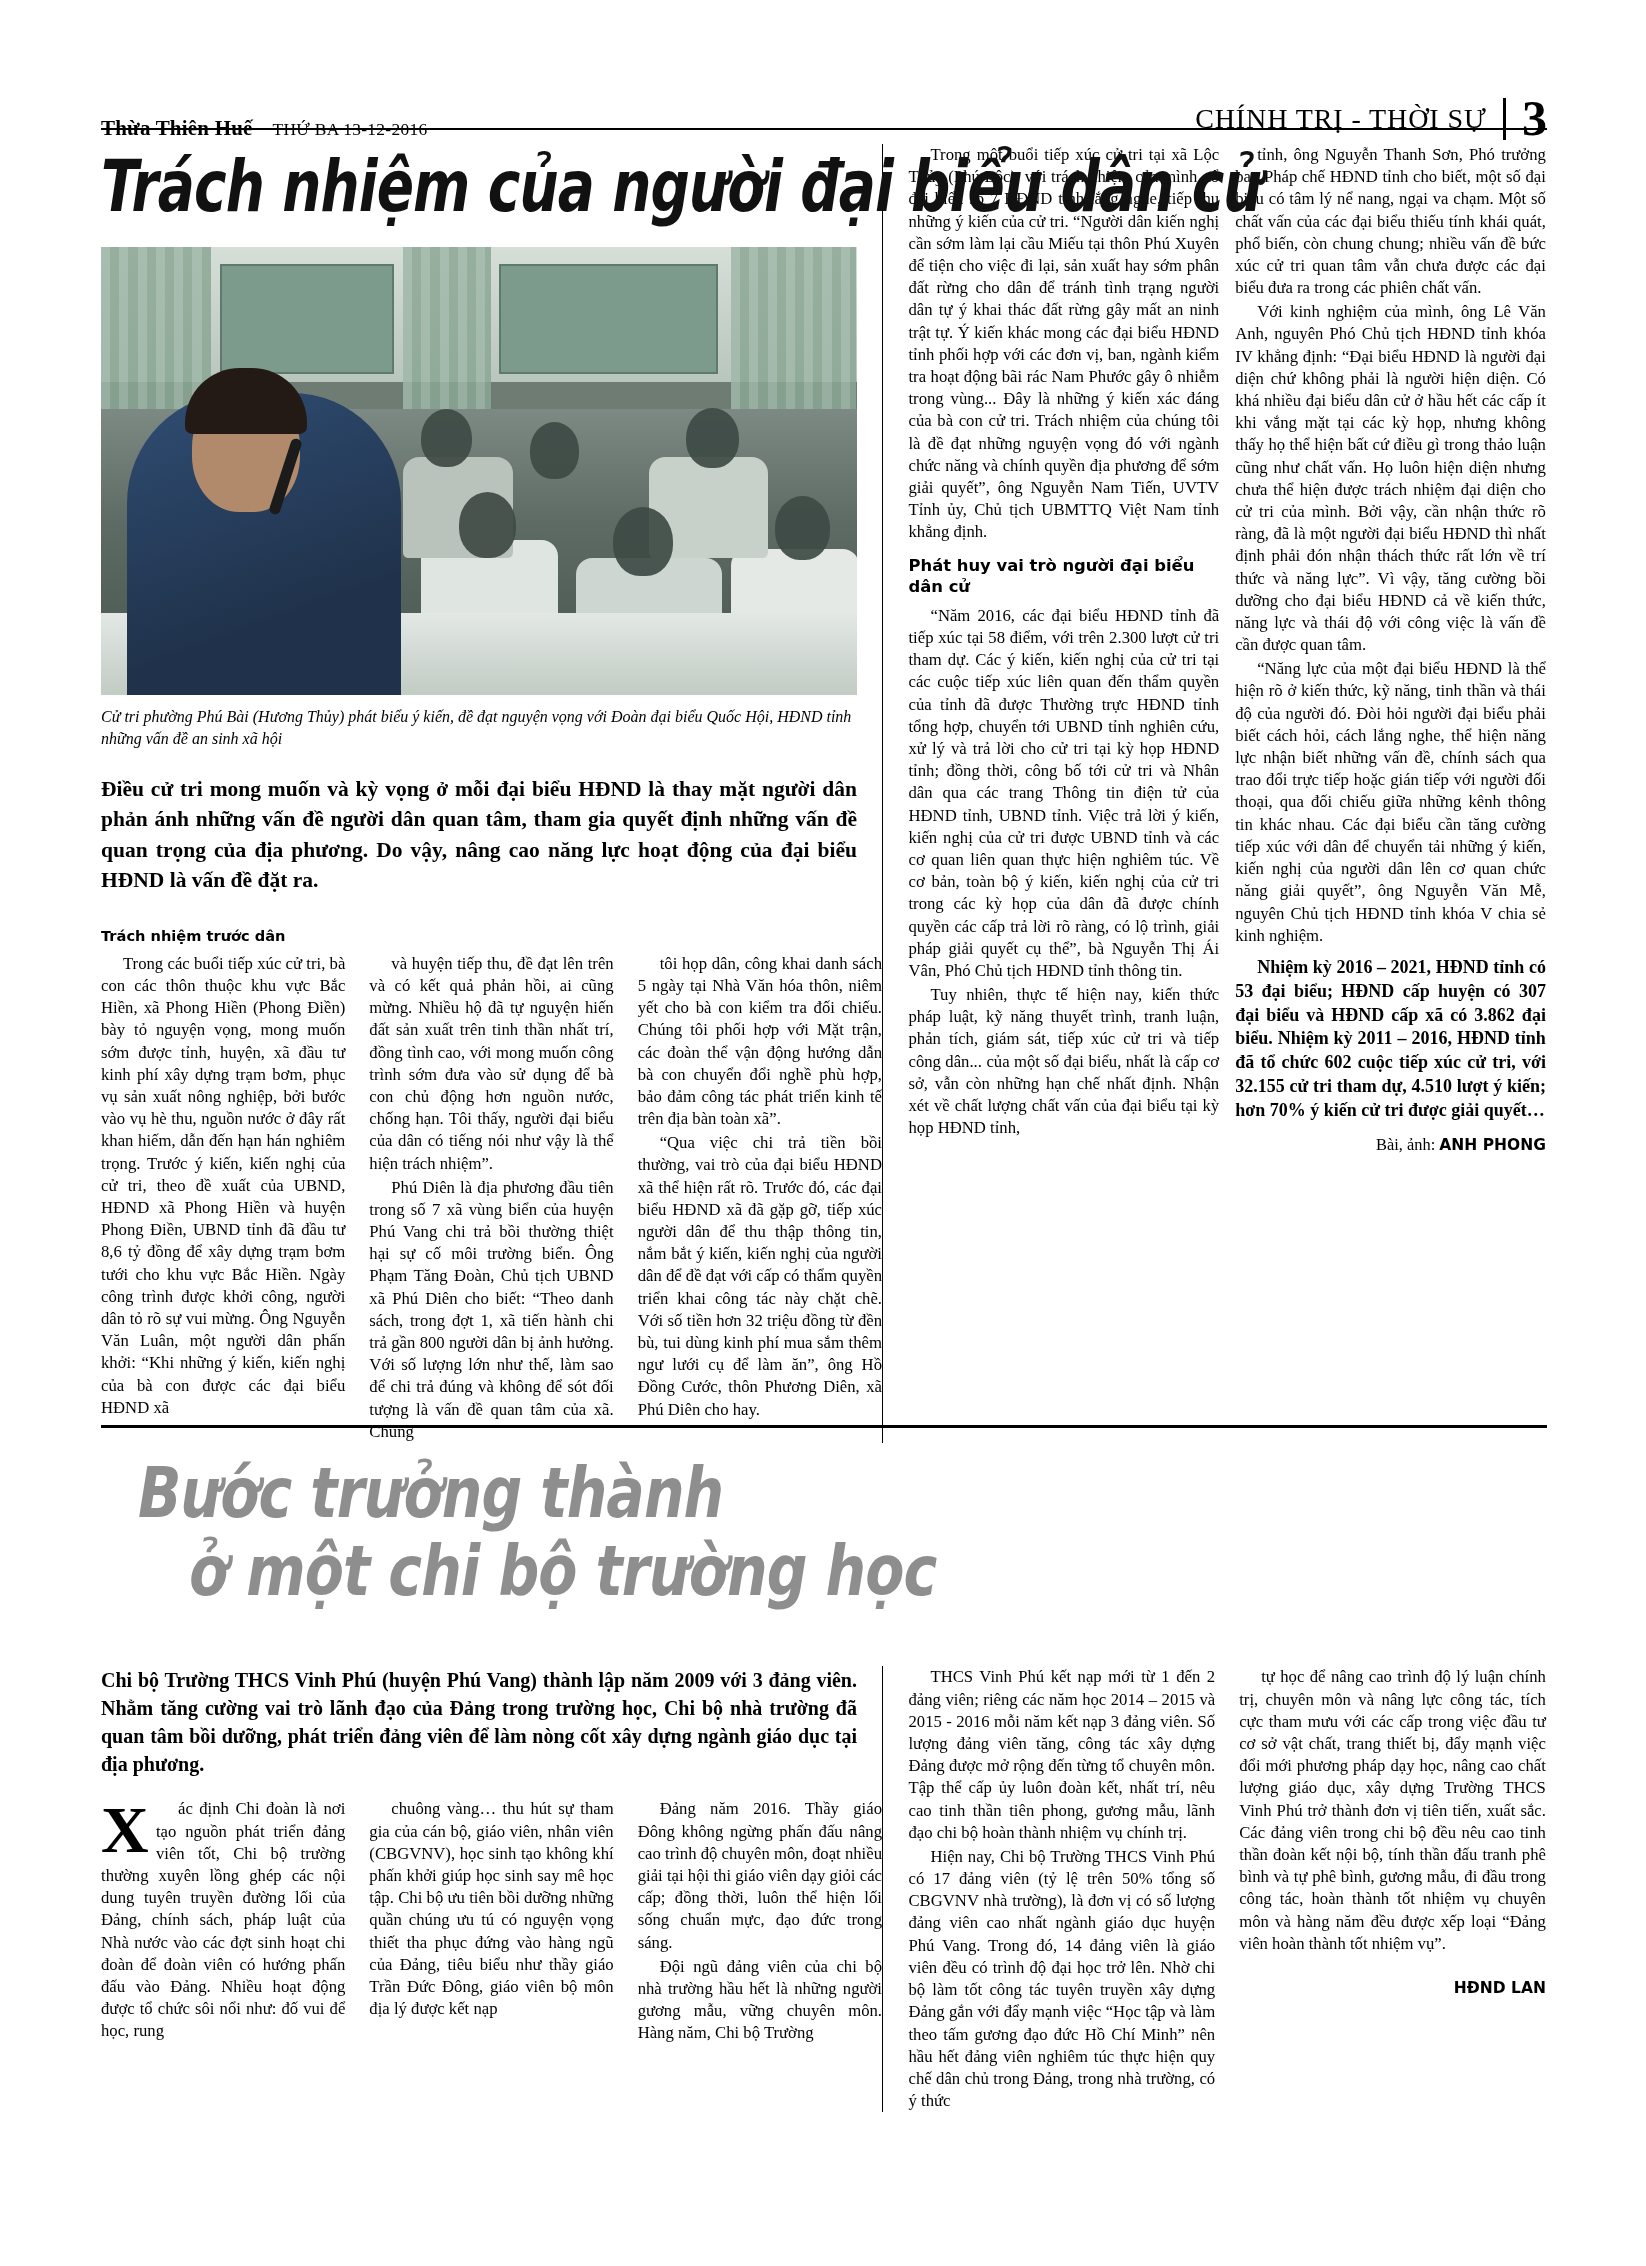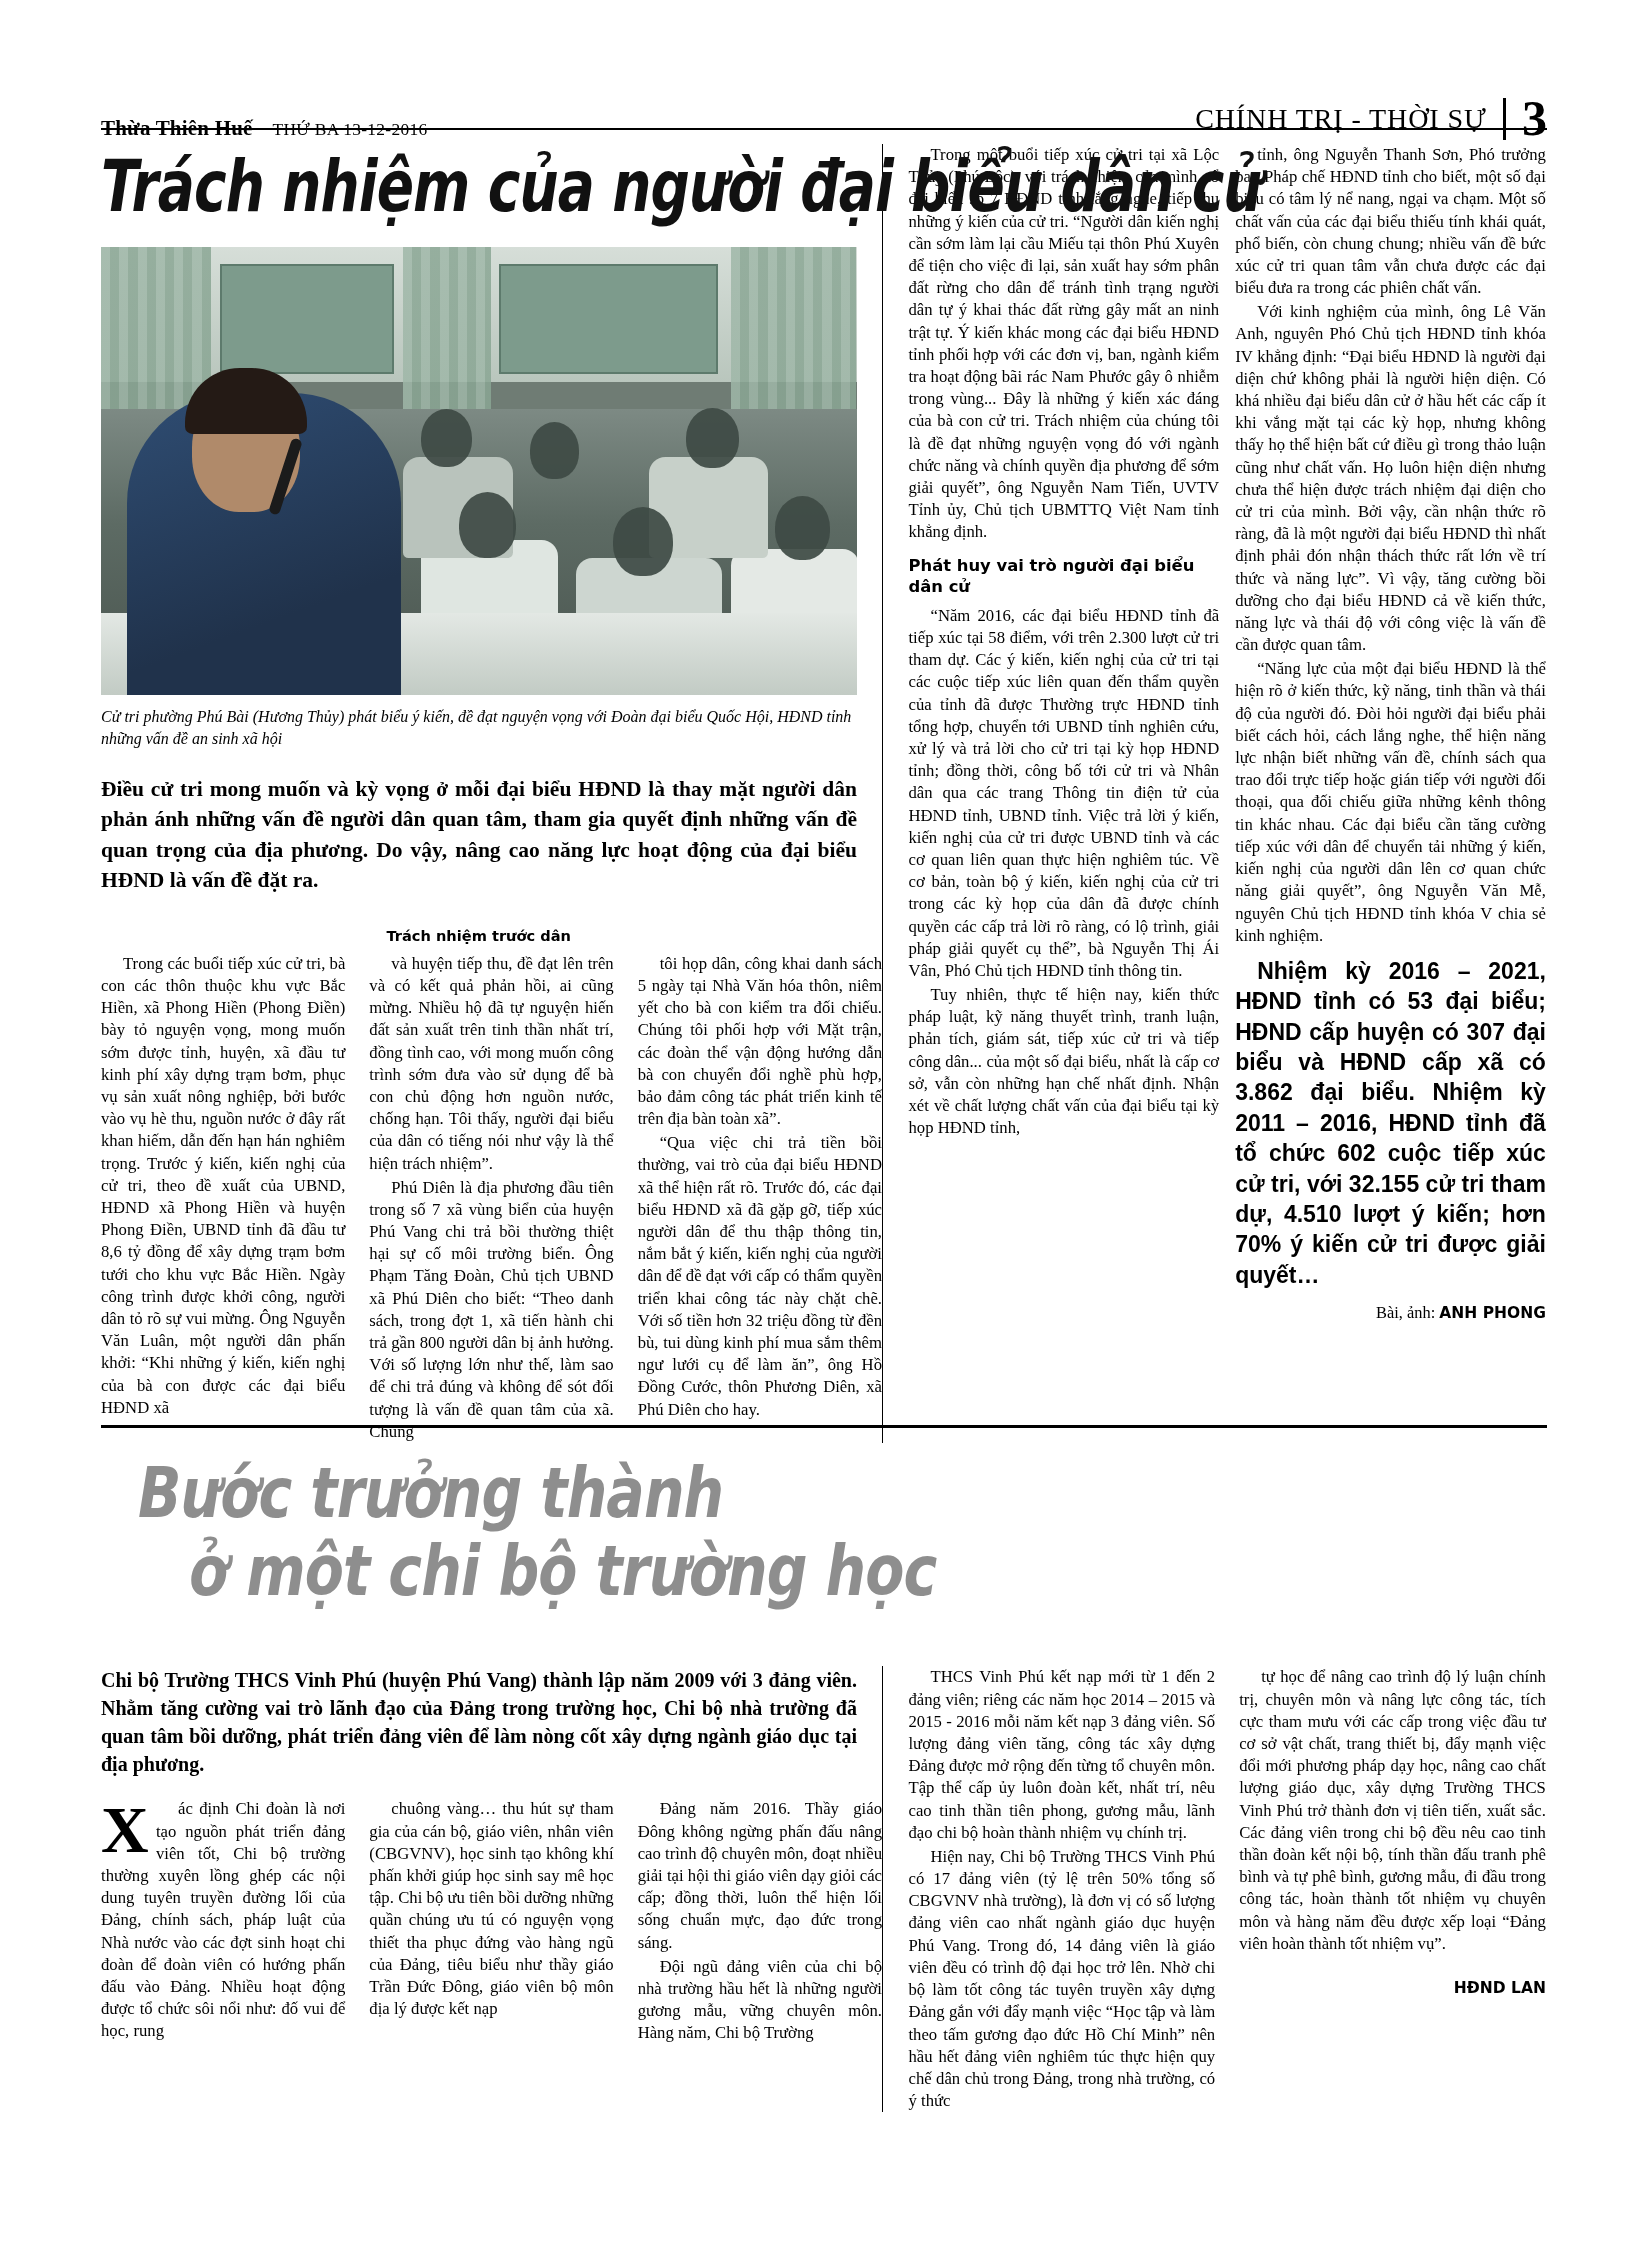--- a/index.html
+++ b/index.html
@@ -178,21 +178,20 @@
     line-height: 1.42;
     margin-top: 24px;
     text-align: justify;
   }
 
   .subhead-small {
     font-family: "DejaVu Sans", sans-serif;
     font-weight: bold;
     font-size: 14.6px;
     margin: 31px 0 9.1px 0;
-    text-align: center;
   }
 
   .cols3 {
     width: 781px;
     display: grid;
     grid-template-columns: 1fr 1fr 1fr;
     column-gap: 24px;
     margin-top: 1.8px;
   }
   .col p, .a1-right p, .art2 p {
@@ -213,23 +212,23 @@
     line-height: 1.25;
     margin: 12.8px 0 7.3px 0;
     text-indent: 0;
   }
   .a1-right .cols2 {
     display: grid;
     grid-template-columns: 1fr 1fr;
     column-gap: 16px;
   }
   .boldnote {
-    font-family: Liberation Sans, sans-serif;
-    font-weight: bold;
-    font-size: 23px;
+    font-family: Liberation Serif, serif;
+    font-weight: bold;
+    font-size: 18px;
     line-height: 1.32;
     text-align: justify;
     text-indent: 22px;
     margin-top: 9.1px;
   }
   .byline {
     font-family: "Liberation Serif", serif;
     font-size: 16.4px;
     text-align: right;
     margin-top: 12.8px;

